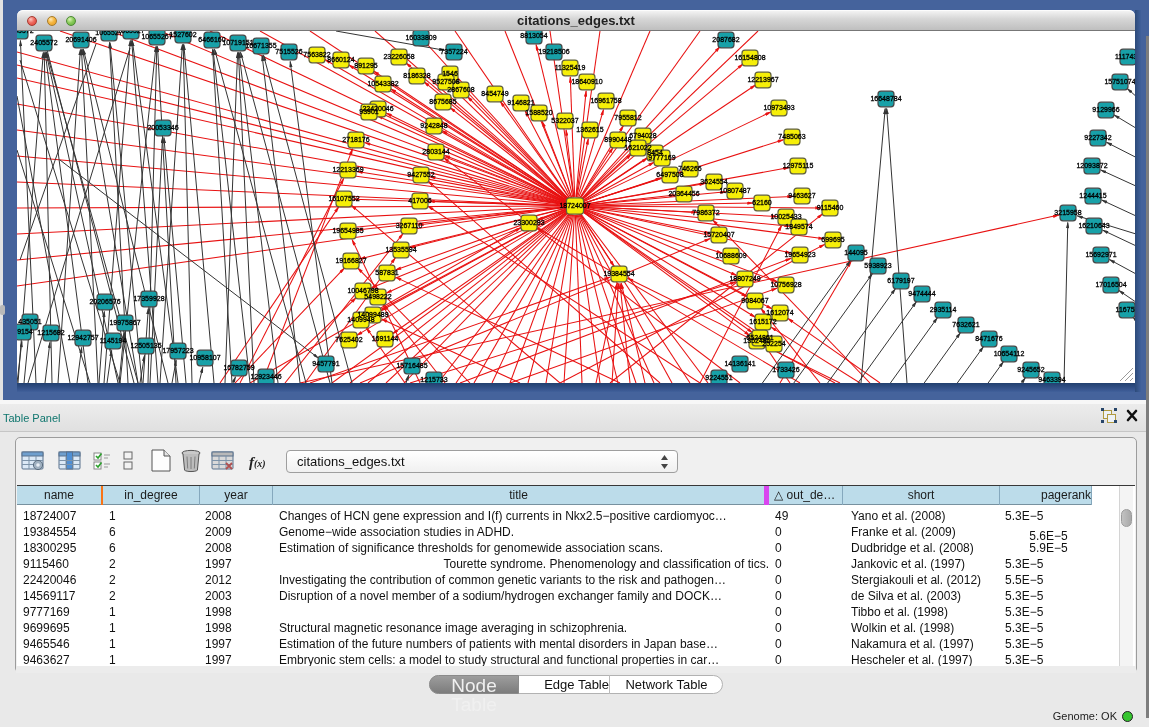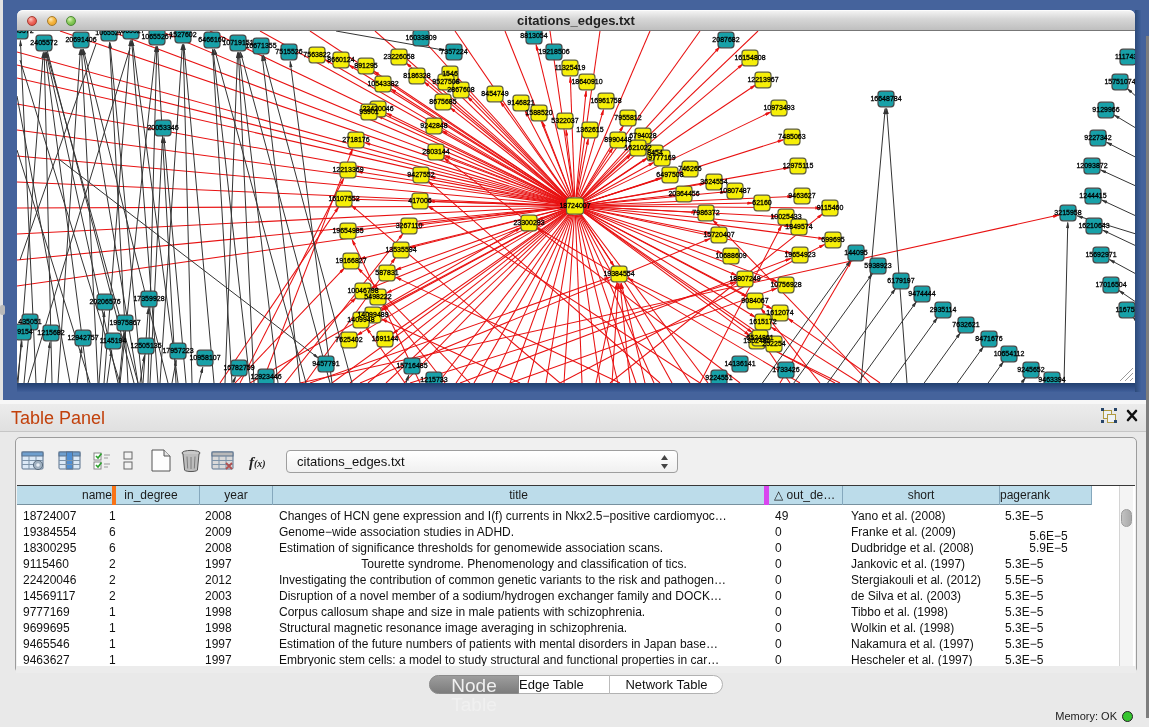--- a/index.html
+++ b/index.html
@@ -548,21 +548,21 @@
         <text x="760" y="340.3">6524861</text>
         <text x="774" y="346.3">252254</text>
         <text x="575" y="208.3">18724007</text>
       </g>
     </svg>
   </div>
 
 <div class="abs" style="left:0;top:400px;width:1149px;height:327px;background:#e9e9e9"></div>
 <div class="abs" style="left:0;top:400px;width:1149px;height:4px;background:#f7f7f7"></div>
 <div class="abs" style="left:0;top:404px;width:1149px;height:28px;background:linear-gradient(#ececec,#e0e0e0);border-bottom:1px solid #c6c6c6"></div>
-<div class="abs" style="left:11px;top:404px;height:28px;line-height:28px;font-size:18px;color:#c2410c">Table Panel</div>
+<div class="abs" style="left:3px;top:404px;height:28px;line-height:28px;font-size:11px;color:#0f766e">Table Panel</div>
 <svg width="40" height="18" style="position:absolute;left:1100px;top:408px">
     <rect x="3.5" y="2.5" width="8" height="8" fill="#eef2f6" stroke="#b09a40"></rect>
     <rect x="7.5" y="6.5" width="8" height="8" fill="#eef2f6" stroke="#b09a40"></rect>
     <rect x="1" y="0" width="3" height="3" fill="#274569"></rect>
     <rect x="14" y="0" width="3" height="3" fill="#274569"></rect>
     <rect x="1" y="12" width="3" height="3" fill="#274569"></rect>
     <rect x="14" y="12" width="3" height="3" fill="#274569"></rect>
     <path d="M28 3l8 9M36 3l-8 9" stroke="#111" stroke-width="2.6" stroke-linecap="round"></path>
   </svg>
 
@@ -611,27 +611,27 @@
   </svg>
 
 <div class="abs" style="left:286px;top:450px;width:392px;height:23px;background:linear-gradient(#fff,#f0f0f0);border:1px solid #9e9e9e;border-radius:4px;line-height:22px;font-size:13px;color:#111;padding-left:10px">citations_edges.txt
 <svg width="9" height="14" style="position:absolute;right:8px;top:4px">
       <path d="M4.5 0L8 5H1z" fill="#444"></path>
       <path d="M4.5 14L1 9h7z" fill="#444"></path>
     </svg></div>
 
 <div class="abs" style="left:17px;top:485px;width:1118px;height:181px;background:#fff;border-top:1px solid #383838"></div>
 <div class="abs" style="left:17px;top:486px;width:1075px;height:19px;background:#bcdcea;border-bottom:1px solid #77919f;font-size:12px;color:#1b1b1b">
-    <div style="position:absolute;left:0px;width:99px;top:0;height:19px;line-height:19px;text-align:right;border-right:4px solid #f97316">name</div>
+    <div style="position:absolute;left:0px;width:86px;top:0;height:19px;line-height:19px;text-align:center;border-right:2px solid #f97316">name</div>
     <div style="position:absolute;left:86px;width:97px;top:0;height:19px;line-height:19px;text-align:center;border-right:1px solid #85a8bd">in_degree</div>
     <div style="position:absolute;left:183px;width:73px;top:0;height:19px;line-height:19px;text-align:center;border-right:1px solid #85a8bd">year</div>
     <div style="position:absolute;left:256px;width:496px;top:0;height:19px;line-height:19px;text-align:center;border-right:5px solid #d946ef">title</div>
     <div style="position:absolute;left:752px;width:74px;top:0;height:19px;line-height:19px;text-align:left;padding-left:5px;box-sizing:border-box;border-right:1px solid #85a8bd">△ out_de…</div>
     <div style="position:absolute;left:826px;width:157px;top:0;height:19px;line-height:19px;text-align:center;border-right:1px solid #85a8bd">short</div>
-    <div style="position:absolute;left:983px;width:92px;top:0;height:19px;line-height:19px;text-align:left;border-right:1px solid #85a8bd">pagerank</div>
+    <div style="position:absolute;left:983px;width:92px;top:0;height:19px;line-height:19px;text-align:right;border-right:1px solid #85a8bd">pagerank</div>
   </div>
 <div class="abs" style="left:0;top:0;width:0;height:0;font-size:12px;color:#111">
     <div style="position:absolute;left:17px;top:507.5px;width:1075px;height:16px">
       <div style="position:absolute;left:6px;width:80px;top:0;height:16px;line-height:16px;text-align:left;white-space:nowrap;overflow:hidden">18724007</div>
       <div style="position:absolute;left:92px;width:91px;top:0;height:16px;line-height:16px;text-align:left;white-space:nowrap;overflow:hidden">1</div>
       <div style="position:absolute;left:188px;width:68px;top:0;height:16px;line-height:16px;text-align:left;white-space:nowrap;overflow:hidden">2008</div>
       <div style="position:absolute;left:262px;width:490px;top:0;height:16px;line-height:16px;text-align:left;white-space:nowrap;overflow:hidden">Changes of HCN gene expression and I(f) currents in Nkx2.5−positive cardiomyoc…</div>
       <div style="position:absolute;left:758px;width:68px;top:0;height:16px;line-height:16px;text-align:left;white-space:nowrap;overflow:hidden">49</div>
       <div style="position:absolute;left:834px;width:149px;top:0;height:16px;line-height:16px;text-align:left;white-space:nowrap;overflow:hidden">Yano et al. (2008)</div>
       <div style="position:absolute;left:988px;width:87px;top:0;height:16px;line-height:16px;text-align:left;white-space:nowrap;overflow:hidden">5.3E−5</div>
@@ -651,21 +651,21 @@
       <div style="position:absolute;left:188px;width:68px;top:0;height:16px;line-height:16px;text-align:left;white-space:nowrap;overflow:hidden">2008</div>
       <div style="position:absolute;left:262px;width:490px;top:0;height:16px;line-height:16px;text-align:left;white-space:nowrap;overflow:hidden">Estimation of significance thresholds for genomewide association scans.</div>
       <div style="position:absolute;left:758px;width:68px;top:0;height:16px;line-height:16px;text-align:left;white-space:nowrap;overflow:hidden">0</div>
       <div style="position:absolute;left:834px;width:149px;top:0;height:16px;line-height:16px;text-align:left;white-space:nowrap;overflow:hidden">Dudbridge et al. (2008)</div>
       <div style="position:absolute;left:988px;width:87px;top:0;height:16px;line-height:16px;text-align:center;white-space:nowrap;overflow:hidden">5.9E−5</div>
     </div>
     <div style="position:absolute;left:17px;top:555.5px;width:1075px;height:16px">
       <div style="position:absolute;left:6px;width:80px;top:0;height:16px;line-height:16px;text-align:left;white-space:nowrap;overflow:hidden">9115460</div>
       <div style="position:absolute;left:92px;width:91px;top:0;height:16px;line-height:16px;text-align:left;white-space:nowrap;overflow:hidden">2</div>
       <div style="position:absolute;left:188px;width:68px;top:0;height:16px;line-height:16px;text-align:left;white-space:nowrap;overflow:hidden">1997</div>
-      <div style="position:absolute;left:262px;width:490px;top:0;height:16px;line-height:16px;text-align:center;white-space:nowrap;overflow:hidden">Tourette syndrome. Phenomenology and classification of tics.</div>
+      <div style="position:absolute;left:262px;width:490px;top:0;height:16px;line-height:16px;text-align:right;white-space:nowrap;overflow:hidden">Tourette syndrome. Phenomenology and classification of tics.</div>
       <div style="position:absolute;left:758px;width:68px;top:0;height:16px;line-height:16px;text-align:left;white-space:nowrap;overflow:hidden">0</div>
       <div style="position:absolute;left:834px;width:149px;top:0;height:16px;line-height:16px;text-align:left;white-space:nowrap;overflow:hidden">Jankovic et al. (1997)</div>
       <div style="position:absolute;left:988px;width:87px;top:0;height:16px;line-height:16px;text-align:left;white-space:nowrap;overflow:hidden">5.3E−5</div>
     </div>
     <div style="position:absolute;left:17px;top:571.5px;width:1075px;height:16px">
       <div style="position:absolute;left:6px;width:80px;top:0;height:16px;line-height:16px;text-align:left;white-space:nowrap;overflow:hidden">22420046</div>
       <div style="position:absolute;left:92px;width:91px;top:0;height:16px;line-height:16px;text-align:left;white-space:nowrap;overflow:hidden">2</div>
       <div style="position:absolute;left:188px;width:68px;top:0;height:16px;line-height:16px;text-align:left;white-space:nowrap;overflow:hidden">2012</div>
       <div style="position:absolute;left:262px;width:490px;top:0;height:16px;line-height:16px;text-align:left;white-space:nowrap;overflow:hidden">Investigating the contribution of common genetic variants to the risk and pathogen…</div>
       <div style="position:absolute;left:758px;width:68px;top:0;height:16px;line-height:16px;text-align:left;white-space:nowrap;overflow:hidden">0</div>
@@ -678,21 +678,20 @@
       <div style="position:absolute;left:188px;width:68px;top:0;height:16px;line-height:16px;text-align:left;white-space:nowrap;overflow:hidden">2003</div>
       <div style="position:absolute;left:262px;width:490px;top:0;height:16px;line-height:16px;text-align:left;white-space:nowrap;overflow:hidden">Disruption of a novel member of a sodium/hydrogen exchanger family and DOCK…</div>
       <div style="position:absolute;left:758px;width:68px;top:0;height:16px;line-height:16px;text-align:left;white-space:nowrap;overflow:hidden">0</div>
       <div style="position:absolute;left:834px;width:149px;top:0;height:16px;line-height:16px;text-align:left;white-space:nowrap;overflow:hidden">de Silva et al. (2003)</div>
       <div style="position:absolute;left:988px;width:87px;top:0;height:16px;line-height:16px;text-align:left;white-space:nowrap;overflow:hidden">5.3E−5</div>
     </div>
     <div style="position:absolute;left:17px;top:603.5px;width:1075px;height:16px">
       <div style="position:absolute;left:6px;width:80px;top:0;height:16px;line-height:16px;text-align:left;white-space:nowrap;overflow:hidden">9777169</div>
       <div style="position:absolute;left:92px;width:91px;top:0;height:16px;line-height:16px;text-align:left;white-space:nowrap;overflow:hidden">1</div>
       <div style="position:absolute;left:188px;width:68px;top:0;height:16px;line-height:16px;text-align:left;white-space:nowrap;overflow:hidden">1998</div>
-      <div style="position:absolute;left:262px;width:490px;top:0;height:16px;line-height:16px;text-align:left;white-space:nowrap;overflow:hidden">Corpus callosum shape and size in male patients with schizophrenia.</div>
       <div style="position:absolute;left:758px;width:68px;top:0;height:16px;line-height:16px;text-align:left;white-space:nowrap;overflow:hidden">0</div>
       <div style="position:absolute;left:834px;width:149px;top:0;height:16px;line-height:16px;text-align:left;white-space:nowrap;overflow:hidden">Tibbo et al. (1998)</div>
       <div style="position:absolute;left:988px;width:87px;top:0;height:16px;line-height:16px;text-align:left;white-space:nowrap;overflow:hidden">5.3E−5</div>
     </div>
     <div style="position:absolute;left:17px;top:619.5px;width:1075px;height:16px">
       <div style="position:absolute;left:6px;width:80px;top:0;height:16px;line-height:16px;text-align:left;white-space:nowrap;overflow:hidden">9699695</div>
       <div style="position:absolute;left:92px;width:91px;top:0;height:16px;line-height:16px;text-align:left;white-space:nowrap;overflow:hidden">1</div>
       <div style="position:absolute;left:188px;width:68px;top:0;height:16px;line-height:16px;text-align:left;white-space:nowrap;overflow:hidden">1998</div>
       <div style="position:absolute;left:262px;width:490px;top:0;height:16px;line-height:16px;text-align:left;white-space:nowrap;overflow:hidden">Structural magnetic resonance image averaging in schizophrenia.</div>
       <div style="position:absolute;left:758px;width:68px;top:0;height:16px;line-height:16px;text-align:left;white-space:nowrap;overflow:hidden">0</div>
@@ -718,19 +717,19 @@
       <div style="position:absolute;left:988px;width:87px;top:0;height:16px;line-height:16px;text-align:left;white-space:nowrap;overflow:hidden">5.3E−5</div>
     </div>
   </div>
 
 <div class="abs" style="left:1119px;top:486px;width:14px;height:180px;background:#f4f4f4;border-left:1px solid #d4d4d4"></div>
 <div class="abs" style="left:1120.5px;top:509px;width:11px;height:18px;background:linear-gradient(90deg,#c2c2c2,#a9a9a9);border-radius:5.5px;border:1px solid #9b9b9b"></div>
 <div class="abs" style="left:16px;top:666px;width:1120px;height:7px;background:#ececec"></div>
 
 <div class="abs" style="left:429px;top:675px;width:294px;height:19px;background:#fff;border:1px solid #b2b2b2;border-radius:9.5px"></div>
 <div class="abs" style="left:429px;top:675px;width:90px;height:19px;background:linear-gradient(#9d9d9d,#7c7c7c);border:1px solid #8a8a8a;border-radius:9.5px 0 0 9.5px;color:#f0f0f0;text-align:center;line-height:19px;font-size:19px">Node Table</div>
-<div class="abs" style="left:519px;top:675px;width:91px;height:19px;color:#111;text-align:left;line-height:19px;font-size:13px;border-right:1px solid #bbb">Edge Table</div>
+<div class="abs" style="left:519px;top:675px;width:91px;height:19px;color:#111;text-align:right;line-height:19px;font-size:13px;border-right:1px solid #bbb">Edge Table</div>
 <div class="abs" style="left:610px;top:675px;width:113px;height:19px;color:#111;text-align:center;line-height:19px;font-size:13px">Network Table</div>
 
-<div class="abs" style="left:1020px;top:709px;width:97px;height:15px;line-height:15px;text-align:right;font-size:11px;color:#222">Memory: OK</div>
+<div class="abs" style="left:1020px;top:709px;width:97px;height:15px;line-height:15px;text-align:right;font-size:11px;color:#222">Genome: OK</div>
 <div class="abs" style="left:1122px;top:711px;width:11px;height:11px;border-radius:50%;background:#35c52f;border:1px solid #222"></div>
 <div class="abs" style="left:0px;top:305px;width:5px;height:10px;background:#b9b9b9;border-radius:2px"></div>
 
 <div class="abs" style="left:1146px;top:36px;width:3px;height:682px;background:#7d7d7d"></div>
 </body></html>

